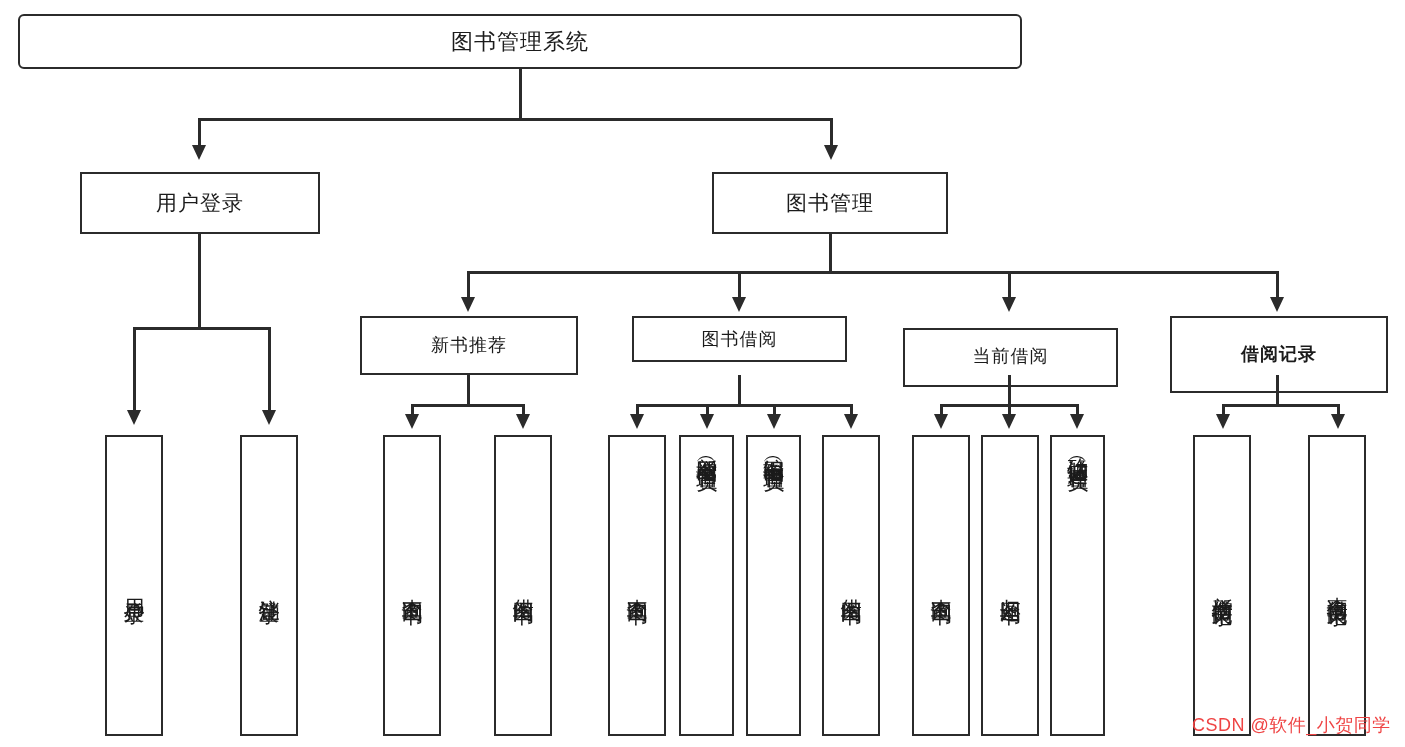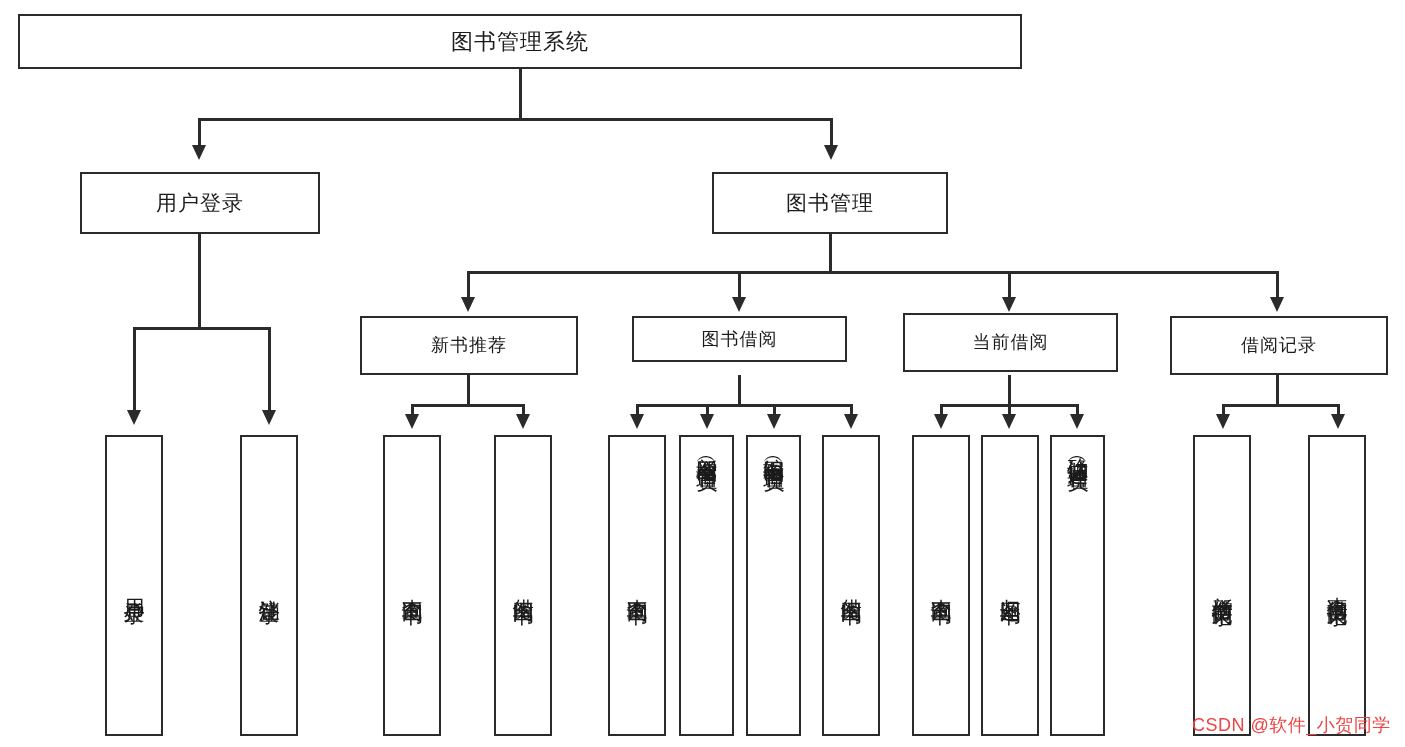--- a/index.html
+++ b/index.html
@@ -78,21 +78,21 @@
     letter-spacing: 0.5px;
     white-space: nowrap;
     user-select: none;
   }
 </style>
 </head>
 <body>
 
 <div id="canvas">
 
-  <div class="box root" style="left:18px; top:14px; width:1004px; height:55px;">图书管理系统</div>
+  <div class="box root" style="left:18px; top:14px; width:1004px; height:55px;border-radius:6px;">图书管理系统</div>
 
   <div class="ln vln" style="left:519px; top:69px; width:2.5px; height:51px;"></div>
 
   <div class="ln hln" style="left:198px; top:118px; width:634px; height:2.5px;"></div>
 
   <div class="ln vln" style="left:198px; top:118px; width:2.5px; height:30px;"></div>
   <div class="arrow" style="left:192px; top:145px;"></div>
   <div class="ln vln" style="left:830px; top:118px; width:2.5px; height:30px;"></div>
   <div class="arrow" style="left:824px; top:145px;"></div>
 
@@ -119,23 +119,23 @@
   <div class="ln vln" style="left:1008px; top:271px; width:2.5px; height:28px;"></div>
   <div class="arrow" style="left:1002px; top:297px;"></div>
 
   <div class="ln vln" style="left:1276px; top:271px; width:2.5px; height:28px;"></div>
   <div class="arrow" style="left:1270px; top:297px;"></div>
 
   <div class="box level3" style="left:360px; top:316px; width:218px; height:59px;">新书推荐</div>
 
   <div class="box level3" style="left:632px; top:316px; width:215px; height:46px;">图书借阅</div>
 
-  <div class="box level3" style="left:903px; top:313px; width:215px; height:59px;">当前借阅</div>
+  <div class="box level3" style="left:903px; top:328px; width:215px; height:59px;font-family:Liberation Mono, monospace;">当前借阅</div>
 
-  <div class="box level3" style="left:1170px; top:316px; width:218px; height:59px;">借阅记录</div>
+  <div class="box level3" style="left:1170px; top:316px; width:218px; height:77px;font-weight:bold;">借阅记录</div>
 
   <div class="ln vln" style="left:467px; top:375px; width:2.5px; height:31px;"></div>
   <div class="ln hln" style="left:411px; top:404px; width:113px; height:2.5px;"></div>
   <div class="ln vln" style="left:411px; top:404px; width:2.5px; height:13px;"></div>
   <div class="arrow" style="left:405px; top:414px;"></div>
   <div class="ln vln" style="left:522px; top:404px; width:2.5px; height:13px;"></div>
   <div class="arrow" style="left:516px; top:414px;"></div>
 
   <div class="ln vln" style="left:738px; top:375px; width:2.5px; height:31px;"></div>
   <div class="ln hln" style="left:636px; top:404px; width:216px; height:2.5px;"></div>

